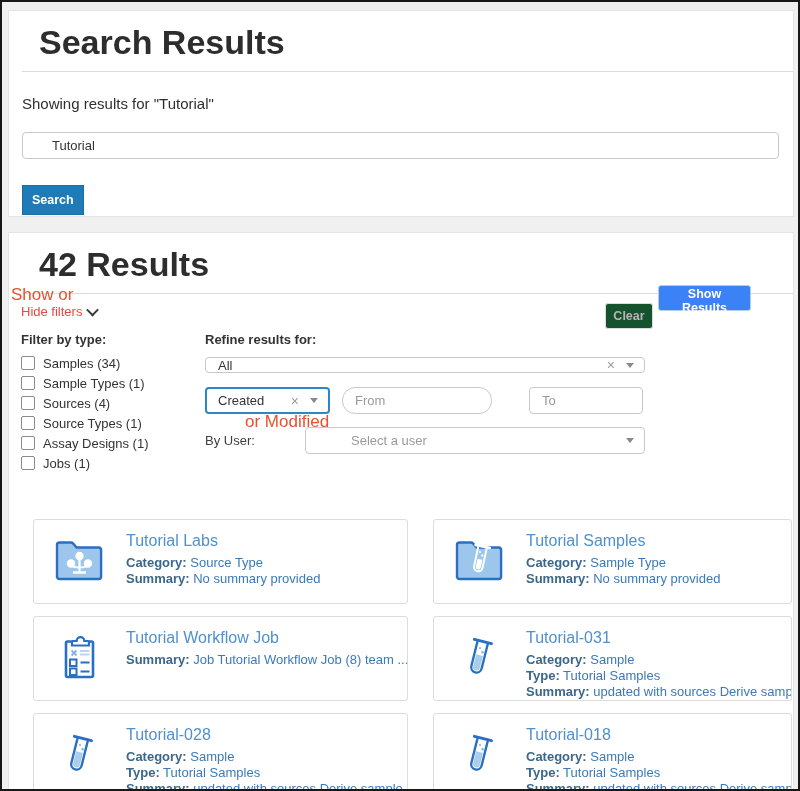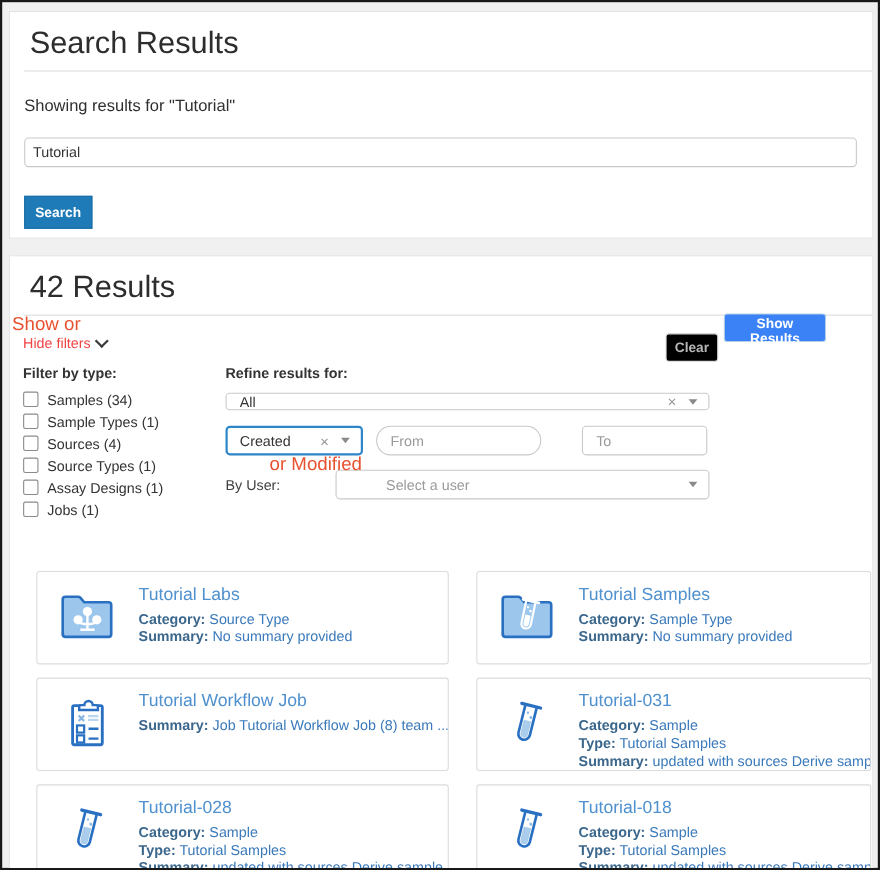--- a/index.html
+++ b/index.html
@@ -5,42 +5,42 @@
   html,body { margin:0; padding:0; background:#fff; }
   .screen {
     position:relative; width:800px; height:791px; box-sizing:border-box;
     border:2px solid #181818; background:#f0f0f0; overflow:hidden;
     font-family:"Liberation Sans", sans-serif; color:#333;
   }
   .panel { position:absolute; left:6px; width:786px; background:#fff; border:1px solid #e4e4e4; box-sizing:border-box; }
   .panel-search { top:8px; height:207px; }
   .panel-results { top:230px; height:560px; }
 
-  h1.pg-title { margin:12px 18px 0; font-size:28px; font-weight:400; color:#2d2d2d; }
+  h1.pg-title { margin:12px 30px 0; font-size:34px; font-weight:700; color:#2d2d2d; }
   .title-rule { border:0; border-top:1px solid #dcdcdc; margin:9px 0 0 13px; }
 
   .showing { margin:23px 13px 0; font-size:15px; color:#2f2f2f; }
   .search-input {
     display:block; margin:20px 13px 0; width:757px; height:27px; box-sizing:border-box;
-    border:1px solid #c9c9c9; border-radius:4px; padding:0 7px; font-size:13px; color:#333;
+    border:1px solid #c9c9c9; border-radius:4px; padding:0 29px; font-size:13px; color:#333;
     font-family:inherit; outline:none;
   }
   .btn { font-family:inherit; font-size:12.5px; font-weight:bold; border-radius:0; cursor:pointer; }
   .search-btn { margin:26px 13px 0; padding:7px 9px; background:#1e7bb7; border:1px solid #1a6ea6; color:#fff; }
 
   
   .annotation { position:absolute; color:#e8512f; font-size:17px; line-height:17px; white-space:nowrap; z-index:5; }
   .show-or { left:2px; top:53px; }
   .or-modified { left:236px; top:180px; }
 
   .hide-filters { position:absolute; left:12px; top:71px; font-size:13px; color:#ef4444; cursor:pointer; }
   .chev { display:inline-block; width:7px; height:7px; border-right:2px solid #3a3a3a; border-bottom:2px solid #3a3a3a;
           transform:rotate(45deg) translate(-1px,-1px); margin-left:6px; }
 
-  .clear-btn { position:absolute; left:596px; top:70px; width:48px; height:26px; background:#000000; border:1px solid #dcdcdc; color:#b5b5b5; border-radius:3px; }
+  .clear-btn { position:absolute; left:596px; top:70px; width:48px; height:26px; background:#14532d; border:1px solid #dcdcdc; color:#b5b5b5; border-radius:3px; }
   .show-results-btn { position:absolute; left:649px; top:52px; width:93px; height:26px; background:#3b82f6; border:1px solid #b2cfe5; color:#fff; border-radius:3px; }
 
   .filters { position:absolute; left:12px; top:99px; width:700px; }
   .col-label { font-weight:bold; font-size:13px; color:#333; }
   .filter-col { position:absolute; left:0; top:0; width:180px; }
   .filter-option { display:flex; align-items:center; height:14px; margin:6px 0; }
   .checkbox { width:12px; height:12px; border:1px solid #8a8a8a; border-radius:2px; background:#fff; margin-right:8px; flex:0 0 auto; cursor:pointer; }
   .filter-option span.opt-label { font-size:13px; color:#333; }
 
   .refine-col { position:absolute; left:184px; top:0; width:440px; }

